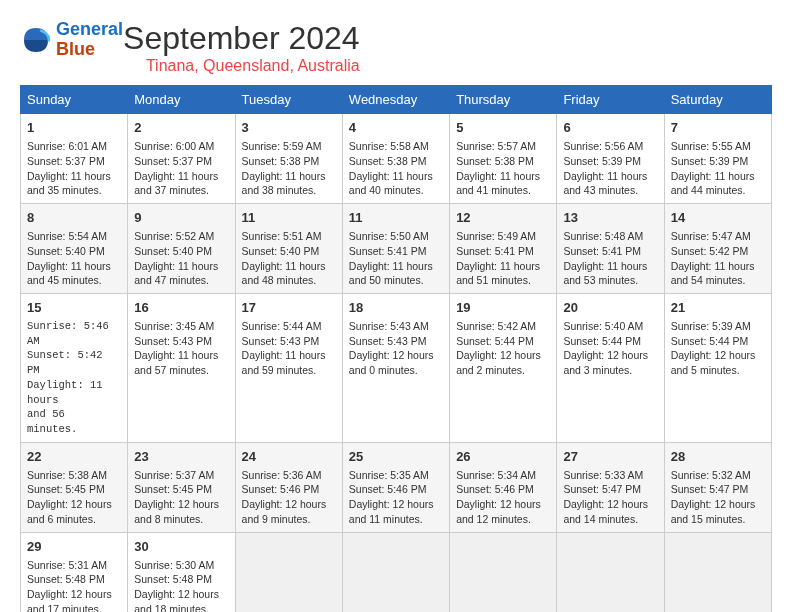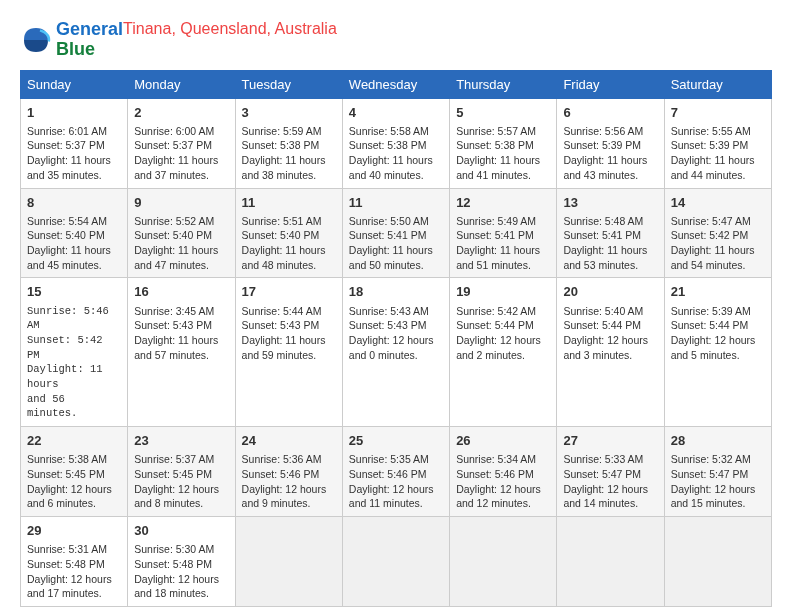--- a/index.html
+++ b/index.html
@@ -92,24 +92,25 @@
 
 <div class="header">
   <div class="logo">
     <svg class="logo-icon" viewBox="0 0 40 40">
       <path d="M5 20 Q5 5 20 5 Q35 5 35 20" fill="#2a6abb"></path>
       <path d="M5 20 Q5 35 20 35 Q35 35 35 20" fill="#1a4a8a"></path>
       <path d="M25 8 Q38 12 36 22" fill="none" stroke="#4fc3f7" stroke-width="3"></path>
     </svg>
     <div class="logo-text">
       <div><span>General</span></div>
-      <div><span style="color:#15803d;">Blue</span></div>
+      <div><span style="color:#c2410c;">Blue</span></div>
     </div>
   </div>
   <div class="title-area">
+    <div class="month-title">September 2024</div>
     <div class="subtitle">Tinana, Queensland, Australia</div>
   </div>
 </div>
 
 <table>
   <thead>
     <tr>
     <th>Sunday</th>
         <th>Monday</th>
         <th>Tuesday</th>

